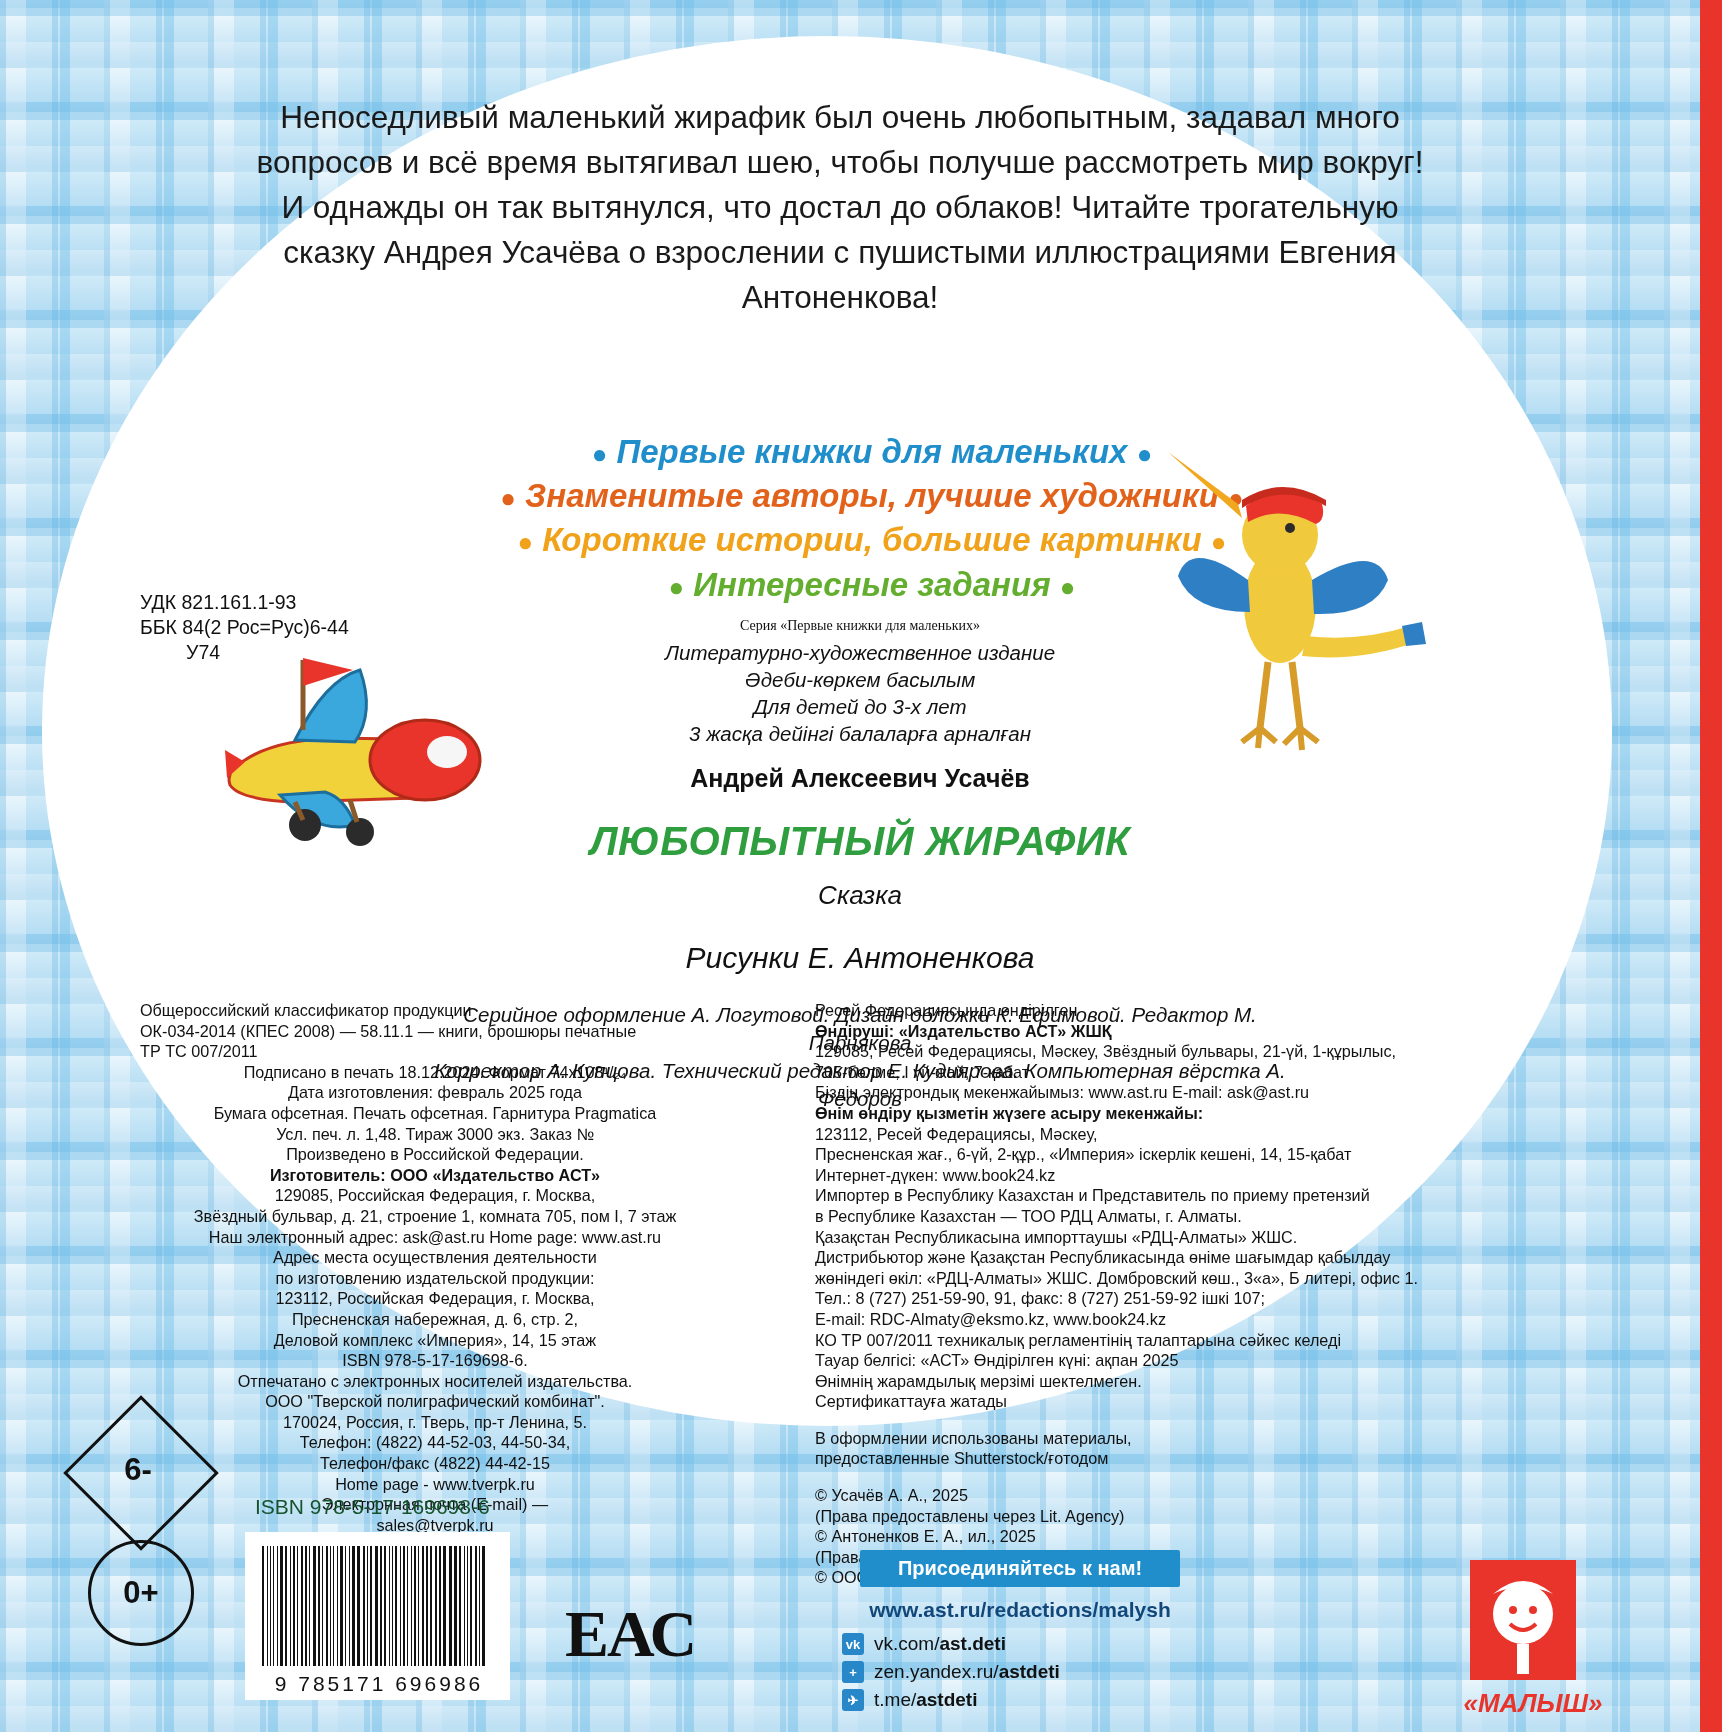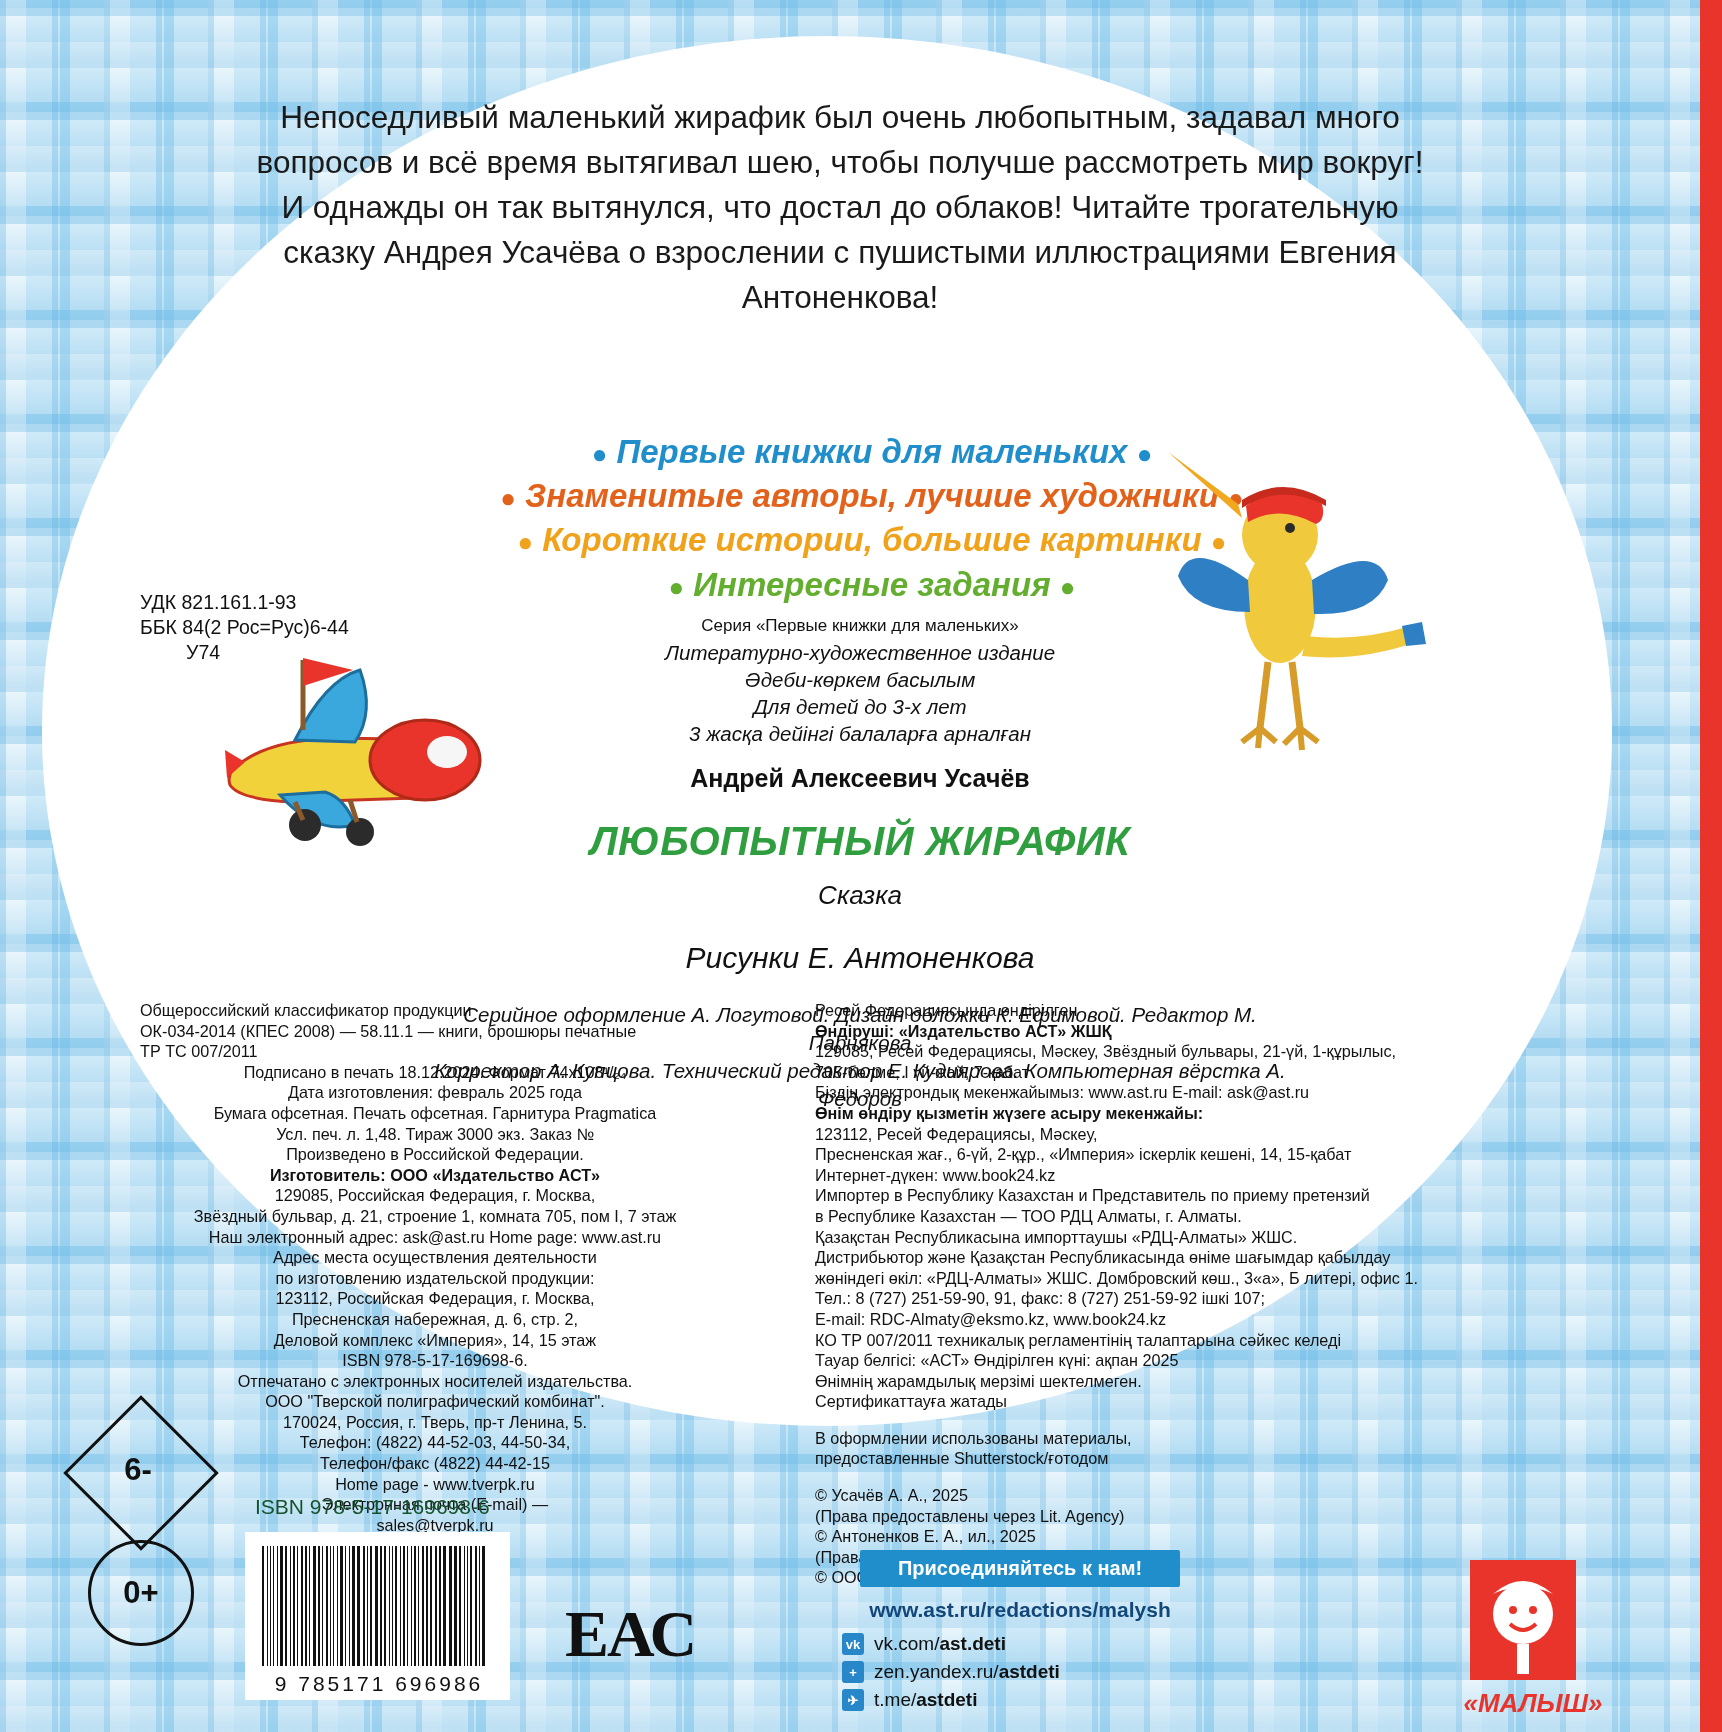--- a/index.html
+++ b/index.html
@@ -69,21 +69,21 @@
     font-size:19.5px;line-height:25px;color:#111;
     font-family:"Liberation Sans", sans-serif;
   }
   .udk .c{display:block;}
   .udk .ind{display:block;padding-left:46px;}
 
   .imprint{
     position:absolute;left:430px;top:612px;width:860px;text-align:center;
     color:#111;
   }
-  .imprint .l1{font-size:17px;line-height:27px;}
+  .imprint .l1{font-size:14px;line-height:27px;font-family:Liberation Serif, serif;}
   .imprint .it{font-style:italic;font-size:20.5px;line-height:27px;}
   .imprint .author{font-weight:bold;font-size:25px;margin-top:17px;}
   .imprint .title{
     font-weight:bold;font-style:italic;font-size:40px;color:#2f9e3e;
     margin-top:26px;letter-spacing:0.5px;
   }
   .imprint .skazka{font-style:italic;font-size:26px;margin-top:16px;}
   .imprint .artist{font-style:italic;font-size:30px;margin-top:30px;}
   .imprint .credits{font-style:italic;font-size:20.5px;line-height:28px;margin-top:26px;}
 

